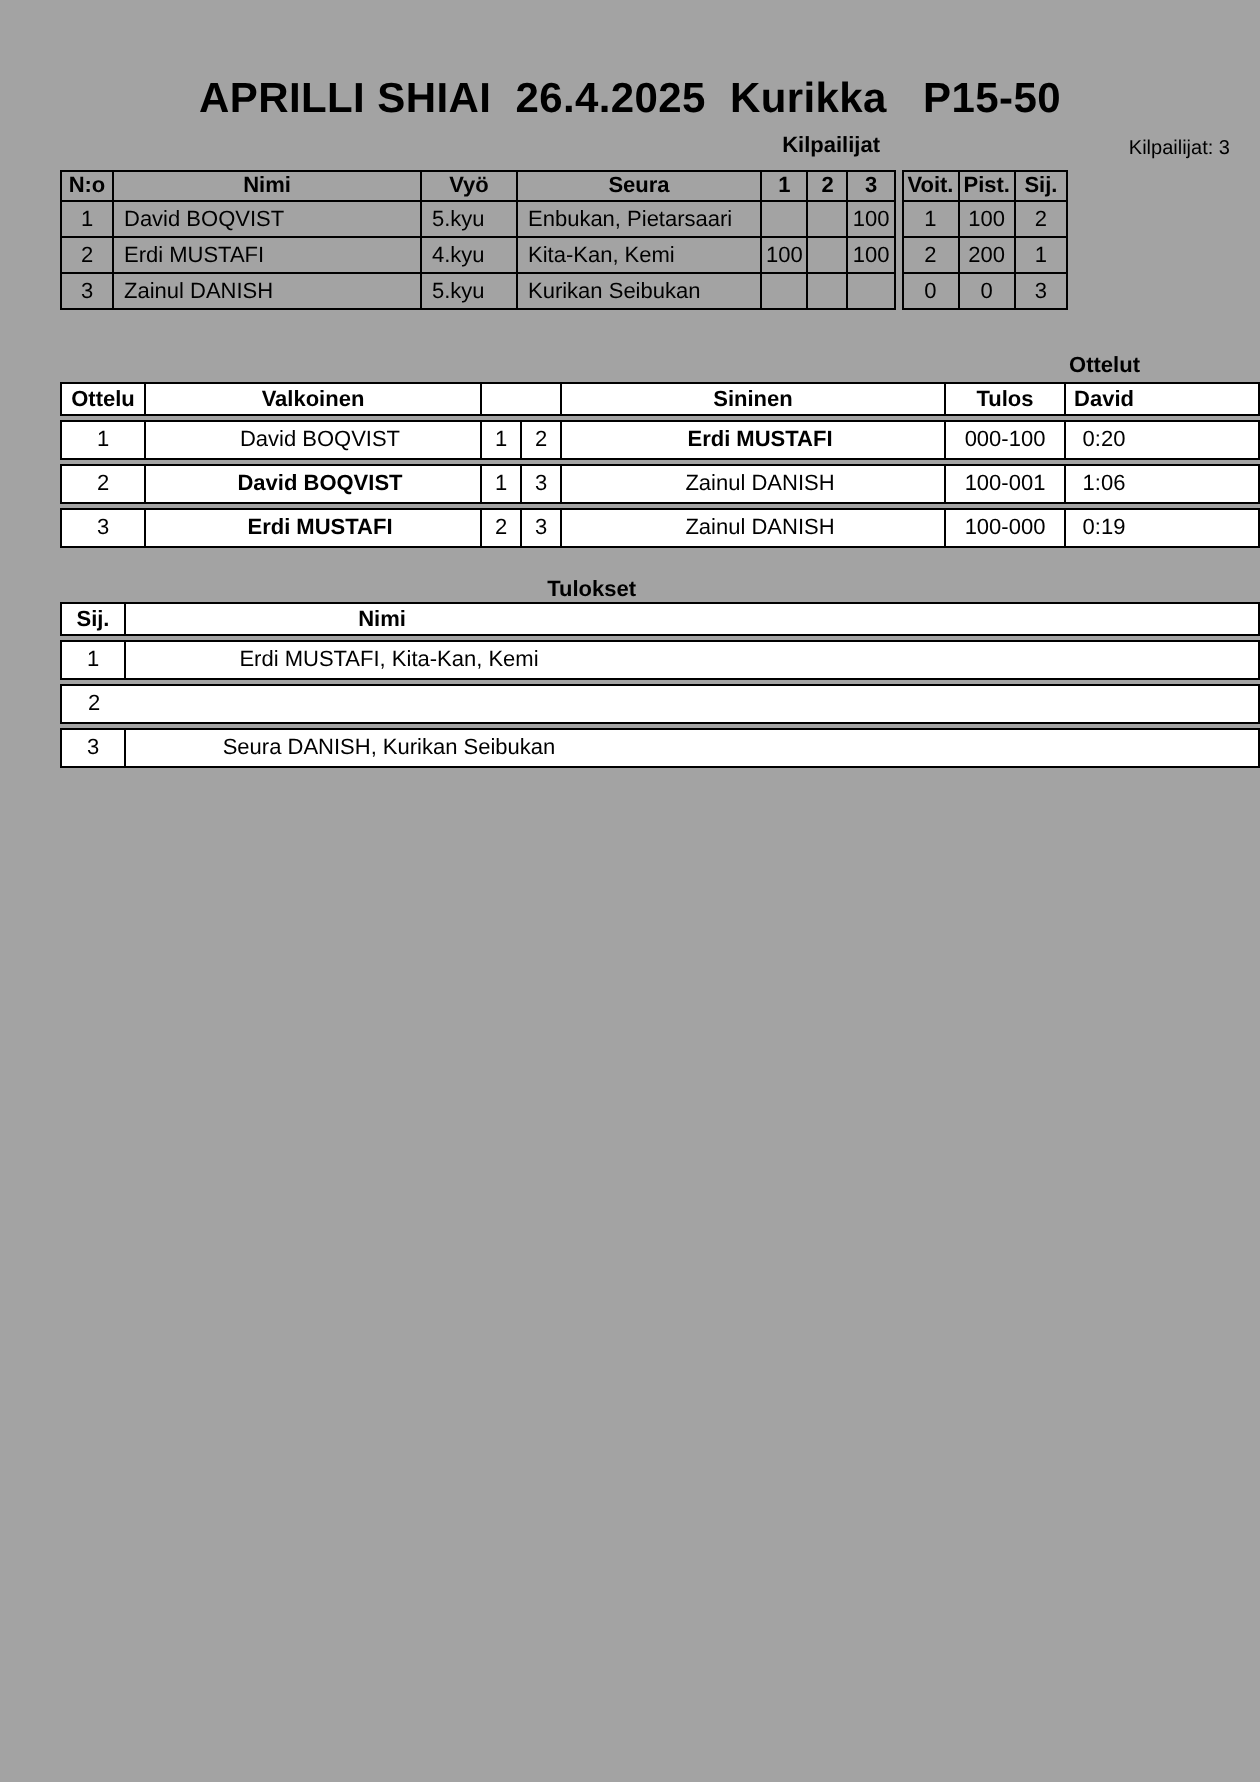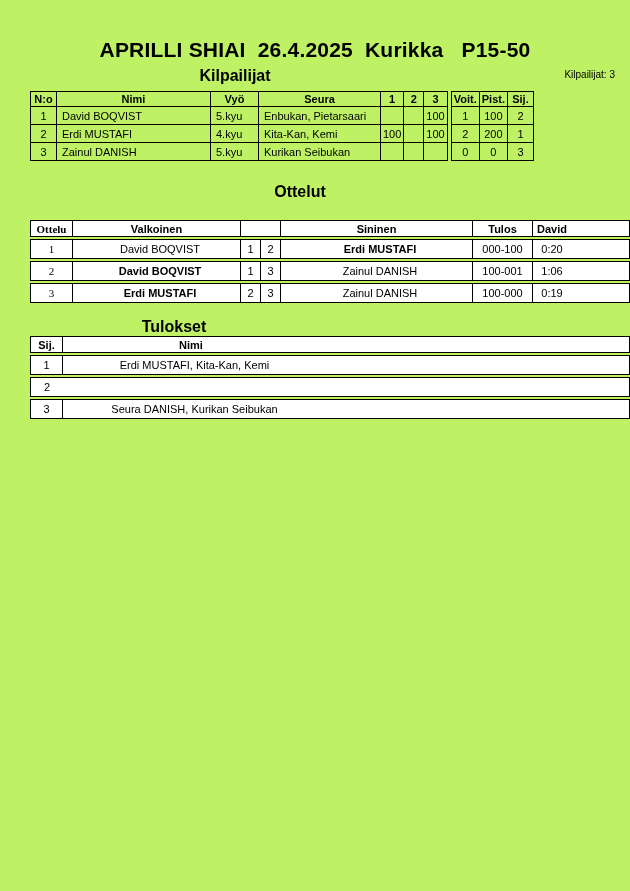--- a/index.html
+++ b/index.html
@@ -1,45 +1,45 @@
 <!DOCTYPE html>
 <html><head>
 <meta charset="utf-8">
 <style>
   * { margin:0; padding:0; box-sizing:border-box; }
   html,body { background:#e8e8e8; }
   body { font-family:"Liberation Sans", sans-serif; color:#000; }
-  .page { position:relative; width:630px; height:891px; background:#bef264; margin:0 auto; overflow:hidden; }
+  .page { position:relative; width:630px; height:891px; background:#a3a3a3; margin:0 auto; overflow:hidden; }
 
   .title { padding-top:38px; text-align:center; font-size:21px; font-weight:bold; white-space:pre; letter-spacing:0.2px; }
   .count-label { position:absolute; top:69px; right:15px; font-size:10px; }
 
-  .sec { font-weight:bold; font-size:16px; text-align:center; }
+  .sec { font-weight:bold; font-size:11px; text-align:right; }
   .sec-kilpailijat { width:410px; margin:5px 0 6px 30px; }
-  .sec-ottelut   { width:540px; margin:22px 0 19px 30px; }
+  .sec-ottelut   { width:540px; margin:22px 0 2px 30px; }
   .sec-tulokset  { width:288px; margin:15px 0 0 30px; }
 
   
   table.ctable { border-collapse:collapse; margin-left:30px; table-layout:fixed; font-size:11px; }
   table.ctable td { border:1px solid #000; height:18px; padding:0 2px; text-align:center; overflow:hidden; white-space:nowrap; }
   table.ctable tr.hdr td { font-weight:bold; height:15px; }
   table.ctable td.sp { border:none; padding:0; }
   table.ctable td.left { text-align:left; padding-left:5px; }
 
   
   .drow { display:flex; border:1px solid #000; margin-bottom:2px; font-size:11px; background:#fff; }
   .drow > div { border-right:1px solid #000; height:18px; display:flex; align-items:center; justify-content:center; overflow:hidden; white-space:nowrap; }
   .drow > div:last-child { border-right:none; }
   .drow.hdr { font-weight:bold; }
   .drow.hdr > div { height:15px; }
   .cl { justify-content:flex-start; padding-left:7px; }
   .bold { font-weight:bold; }
 
   .mtable, .rtable { margin-left:30px; }
-  .w-ottelu { flex:0 0 42px;font-family:Liberation Serif, serif; }
+  .w-ottelu { flex:0 0 42px; }
   .w-valk   { flex:0 0 168px; }
   .w-num    { flex:0 0 20px; }
   .w-merged { flex:0 0 40px; }
   .w-sin    { flex:0 0 192px; }
   .w-tulos  { flex:0 0 60px; }
   .w-aika   { flex:0 0 38px; }
   .w-sij    { flex:0 0 32px; }
   .w-rnimi  { flex:0 0 256px; }
 </style>
 </head>

